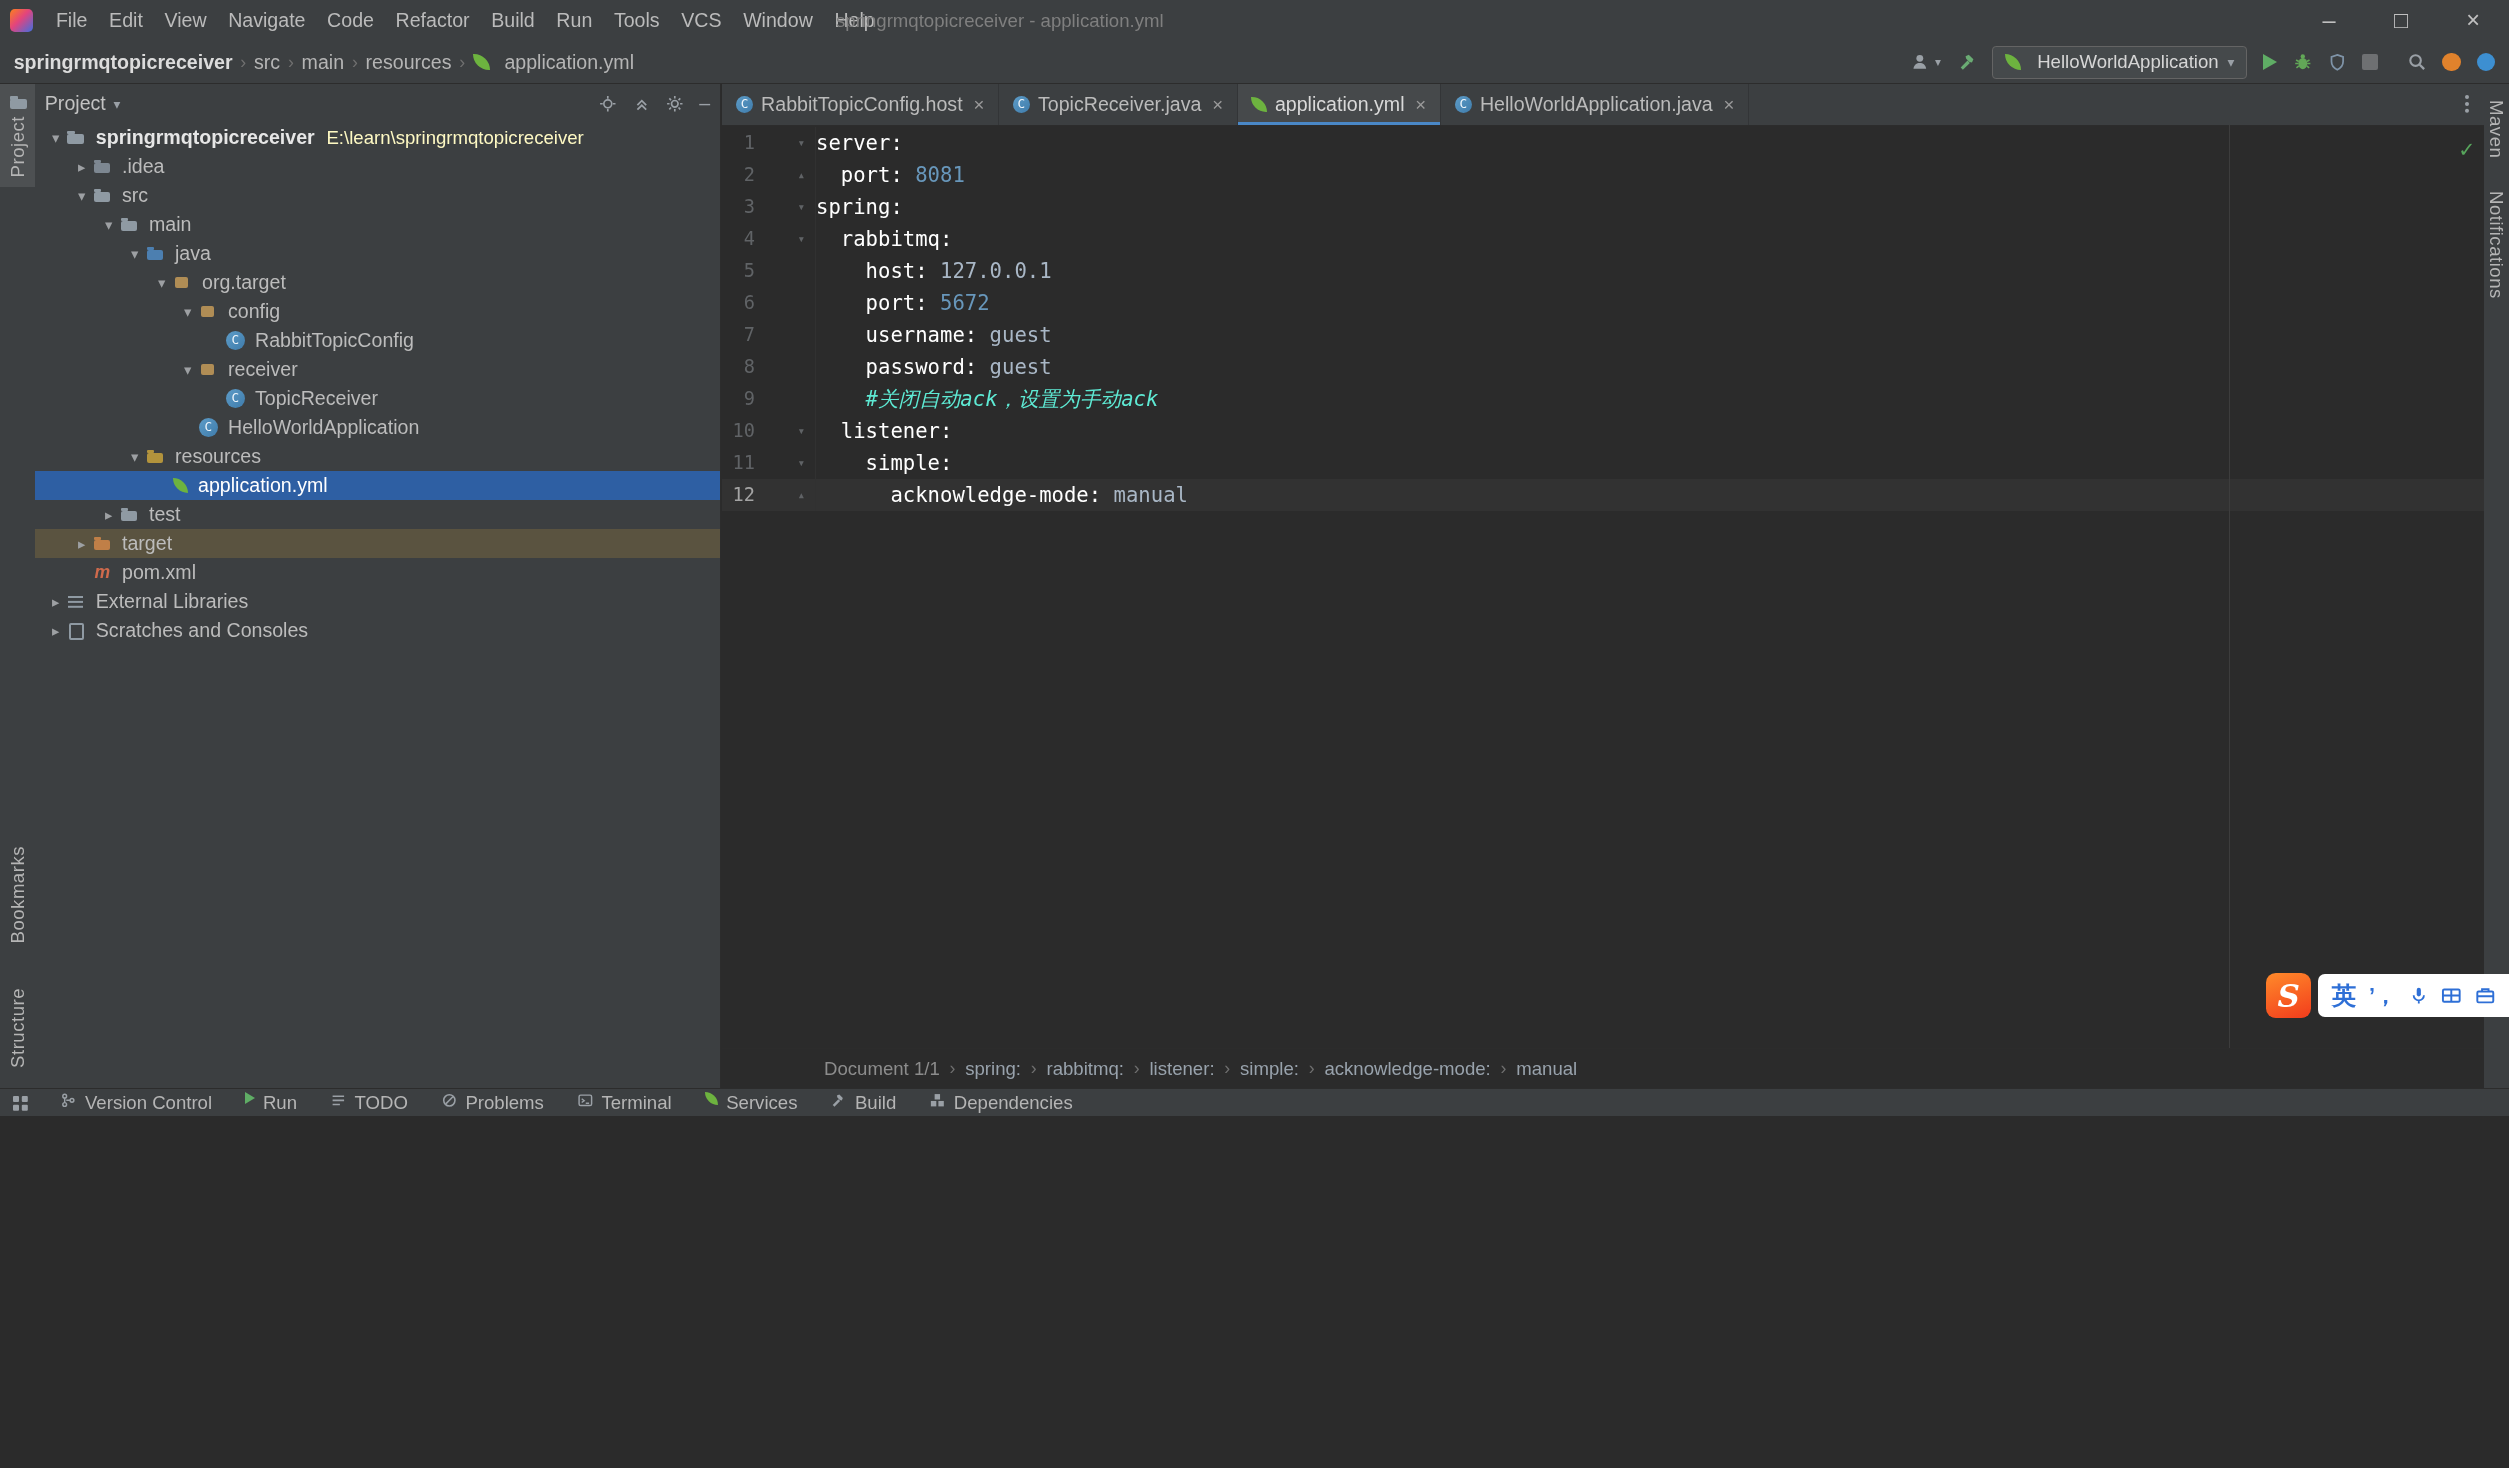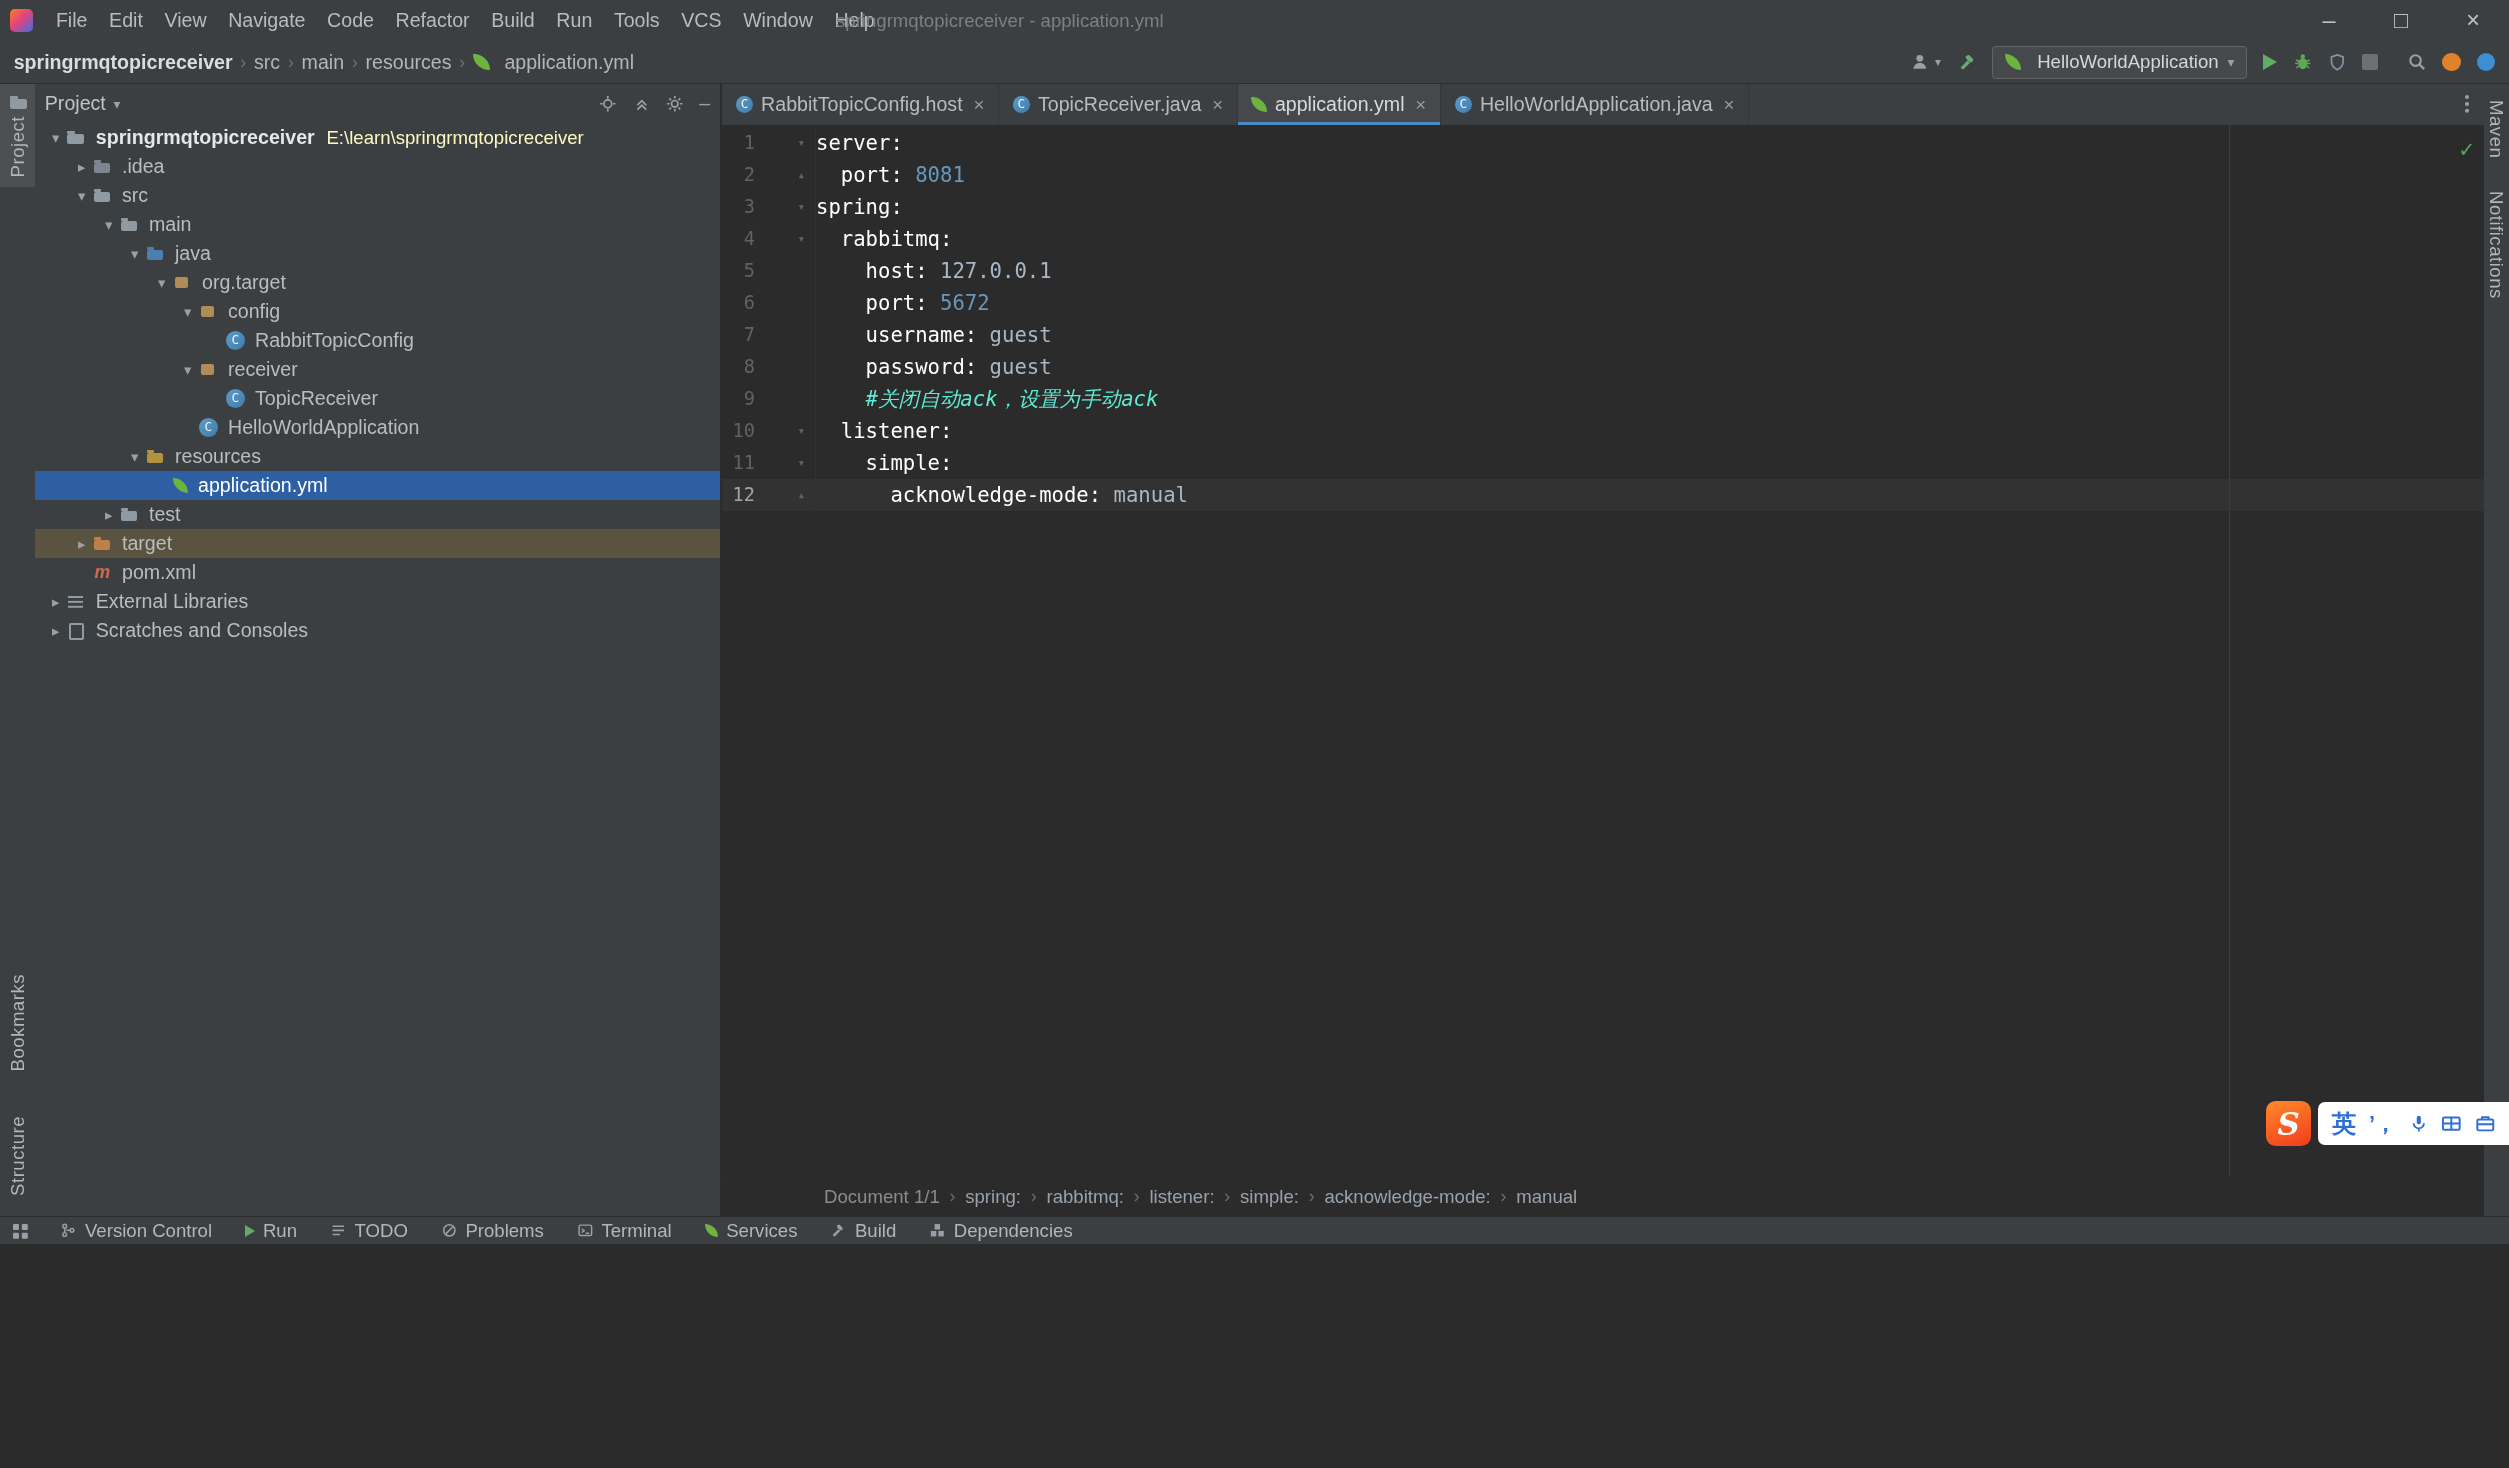--- a/index.html
+++ b/index.html
@@ -1,18 +1,18 @@
 <!DOCTYPE html>
 <html><head>
 <meta charset="utf-8">
 <style>
   html,body{margin:0;padding:0}
   body{width:2509px;height:1468px;overflow:hidden;background:#2b2b2b;
        font-family:"Liberation Sans",sans-serif;color:#bbbbbb;-webkit-font-smoothing:antialiased}
-  .app{position:absolute;inset:0;width:2509px;height:1244px}
+  .app{position:absolute;inset:0;width:2509px;height:1116px}
 
   
   .titlebar{position:absolute;left:0;top:0;right:0;height:41px;background:#3c3f41;
             border-bottom:1px solid #2c2c2c;display:flex;align-items:center}
   .logo{width:23.5px;height:23.5px;margin:0 11.8px 0 9.8px;border-radius:4.9px;flex:none;
         background:linear-gradient(135deg,#fc801d 0%,#e3447d 45%,#3e6fe1 100%)}
   .menubar{display:flex;align-items:center}
   .menu{padding:0 10.8px;font-size:19.6px;color:#bbbbbb;line-height:41px;cursor:default}
   .win-title{position:absolute;left:836px;top:0;line-height:41px;font-size:18.6px;color:#7f7f7f}
   .win-controls{margin-left:auto;display:flex;height:41px}
@@ -109,21 +109,21 @@
   .ycomment{color:#5eead4;font-style:italic}
   .margin-guide{position:absolute;left:1507px;top:0;bottom:0;width:1px;background:#3d3d3d}
   .inspect-ok{position:absolute;right:9.8px;top:7.8px;color:#57a45c;font-size:23.5px}
   .ebc{position:absolute;left:0;right:0;bottom:0;height:39px;border-top:1px solid #2c2c2c;background:#2b2b2b;
        display:flex;align-items:center;gap:9.8px;padding-left:102px;font-size:18.6px;color:#98a2ac}
   .ebc .doc{color:#8c8c8c}
 
   
   .bottombar{position:absolute;left:0;right:0;bottom:0;height:28px;background:#3c3f41;border-top:1px solid #2c2c2c;
              display:flex;align-items:center;gap:33px;padding:0 11.8px;font-size:18.6px;color:#b5b5b5;box-sizing:border-box}
-  .bb-item{display:flex;align-items:center;gap:7.8px}
+  .bb-item{display:flex;align-items:flex-start;gap:7.8px}
   .bb-run-tri{width:0;height:0;border-left:10.8px solid #5fad65;border-top:6.9px solid transparent;border-bottom:6.9px solid transparent}
   .bb-leaf{width:13.7px;height:13.7px;background:#6db33f;border-radius:0 100% 0 100%}
 
   
   .ime{position:absolute;right:0;bottom:98px;display:flex;align-items:center;gap:6.9px}
   .ime-logo{width:45px;height:45px;border-radius:9.8px;background:linear-gradient(160deg,#ff8a2a,#f23c1c);
             color:#ffffff;font-size:31px;font-weight:700;display:flex;align-items:center;justify-content:center;
             font-family:"DejaVu Serif",serif;font-style:italic}
   .ime-pill{height:43px;background:#ffffff;border-radius:6.9px 0 0 6.9px;display:flex;align-items:center;gap:12.7px;
             padding:0 13.7px;color:#2e6fd6}

